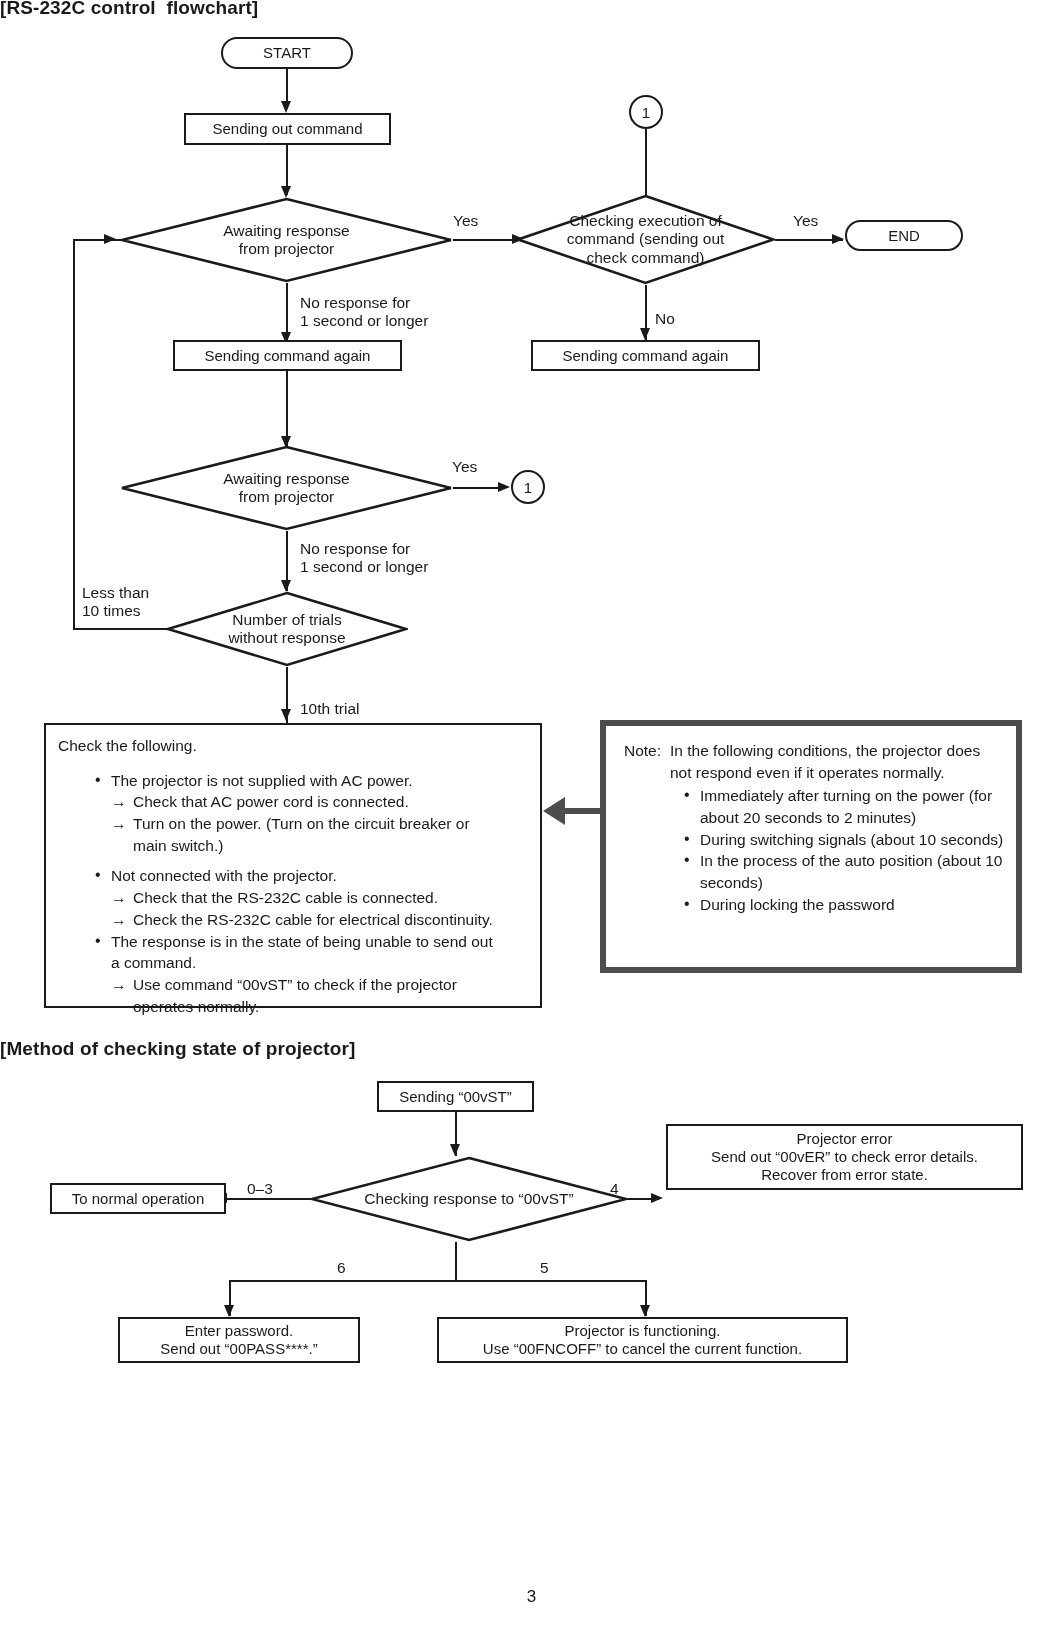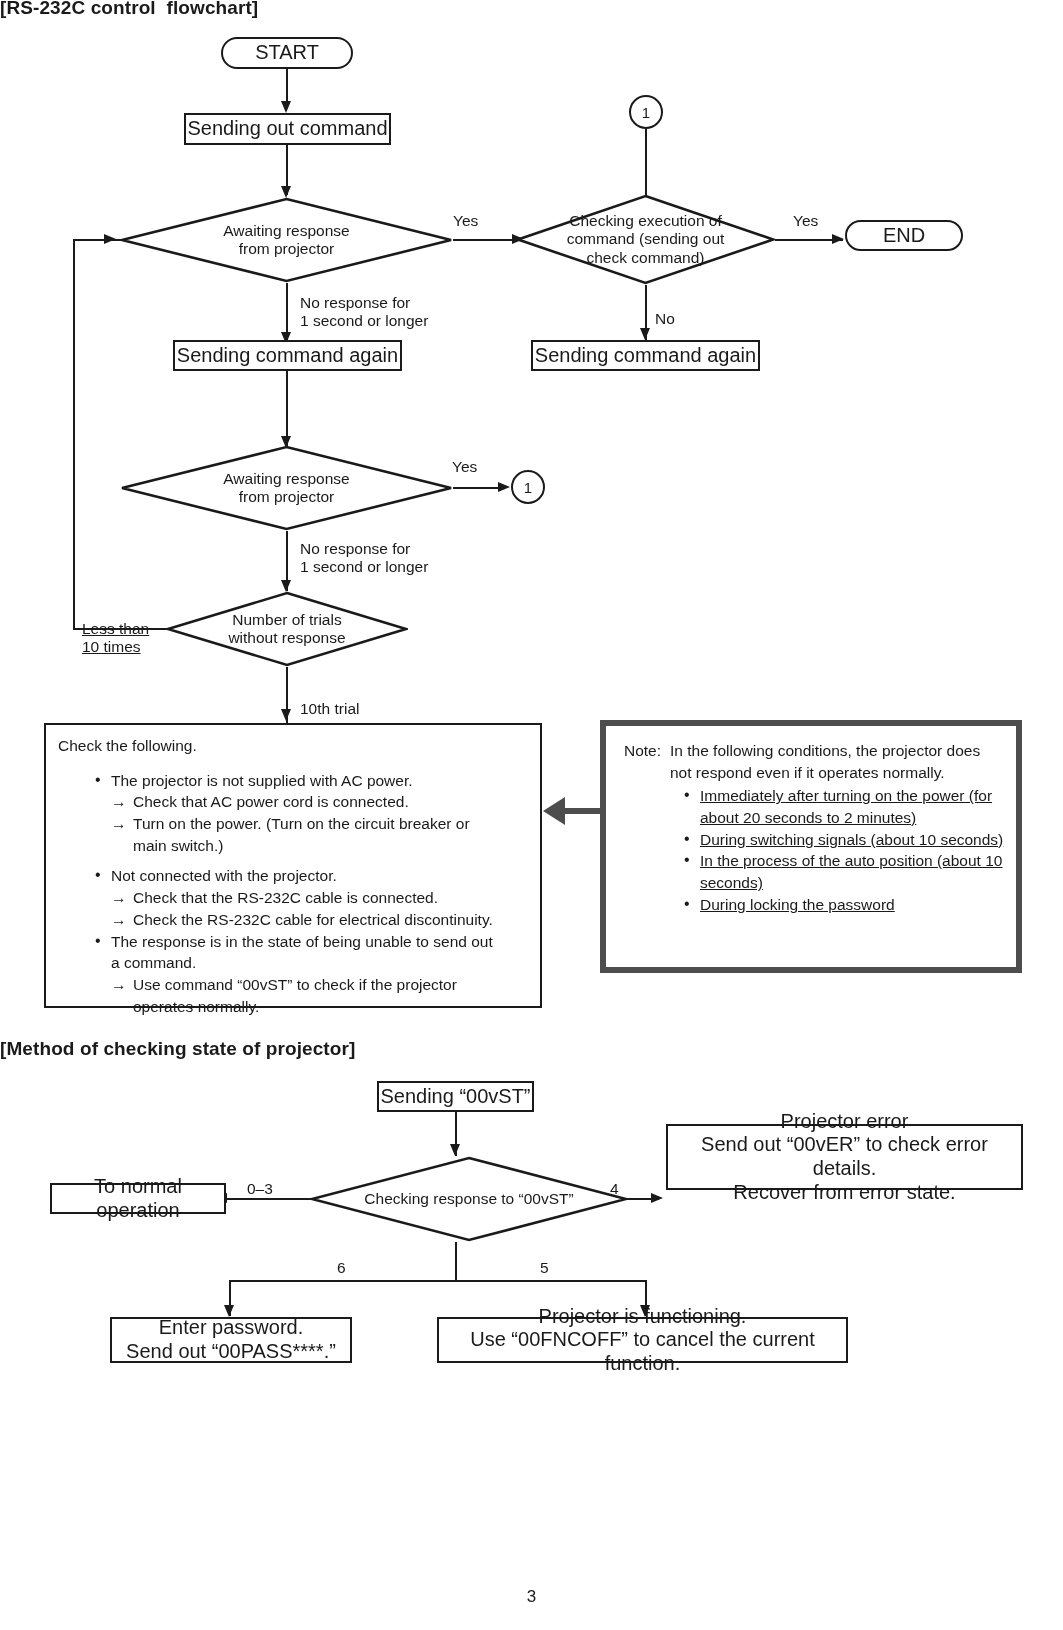--- a/index.html
+++ b/index.html
@@ -30,21 +30,21 @@
   
   .node {
     position: absolute;
     box-sizing: border-box;
     border: 2px solid #1a1a1a;
     background: #fff;
     display: flex;
     align-items: center;
     justify-content: center;
     text-align: center;
-    font-size: 20px;
+    font-size: 15px;
     line-height: 1.18;
     white-space: pre-line;
     color: #1a1a1a;
   }
   .terminal {
     border-radius: 999px;
   }
   .connector {
     position: absolute;
     box-sizing: border-box;
@@ -128,21 +128,21 @@
   }
 
   
   .note-wrap .note-lead {
     position: relative;
     padding-left: 46px;
   }
   .note-wrap .note-lead .nkey {
     position: absolute; left: 0; top: 0;
   }
-  ul.nbullets { list-style: none; margin: 2px 0 12px 0; padding: 0; text-decoration: underline; }
+  ul.nbullets { list-style: none; margin: 2px 0 12px 0; padding: 0; }
   ul.nbullets > li { position: relative; padding-left: 18px; margin-left: 58px; }
   ul.nbullets > li::before {
     content: "\2022";
     position: absolute; left: 2px; top: -1px; font-size: 16px;
   }
 
   
   .gray-arrow-line {
     position: absolute;
     height: 6px;
@@ -250,21 +250,21 @@
       <polygon points="121,2 240,38 121,74 2,38" fill="#ffffff" stroke="#1a1a1a" stroke-width="2.6" vector-effect="non-scaling-stroke"></polygon>
     </svg>
     <div class="dlabel">Number of trials
 without response</div>
   </div>
 
   <div class="hline" style="left:73px; top:628px; width:98px;"></div>
   <div class="vline" style="left:73px; top:239px; height:391px;"></div>
   <div class="hline" style="left:73px; top:239px; width:50px;"></div>
   <div class="arrow-r" style="left:104px; top:234px;"></div>
-  <div class="elabel" style="left:82px; top:620px;text-decoration:underline;">Less than
+  <div class="elabel" style="left:82px; top:584px;">Less than
 10 times</div>
 
   <div class="vline" style="left:286px; top:667px; height:56px;"></div>
   <div class="arrow-d" style="left:281px; top:709px;"></div>
   <div class="elabel" style="left:300px; top:700px;">10th trial</div>
 
   <div class="panel thin" style="left:44px; top:723px; width:498px; height:285px;">
     <div class="pinner">
       <div class="lead">Check the following.</div>
       <ul class="bullets">
@@ -340,21 +340,21 @@
 
   <div class="vline" style="left:455px; top:1242px; height:40px;"></div>
   <div class="hline" style="left:229px; top:1280px; width:418px;"></div>
   <div class="vline" style="left:229px; top:1280px; height:36px;"></div>
   <div class="arrow-d" style="left:224px; top:1305px;"></div>
   <div class="vline" style="left:645px; top:1280px; height:36px;"></div>
   <div class="arrow-d" style="left:640px; top:1305px;"></div>
   <div class="elabel" style="left:337px; top:1259px;">6</div>
   <div class="elabel" style="left:540px; top:1259px;">5</div>
 
-  <div class="node" style="left:110px; top:1317px; width:242px; height:46px;">Enter password.
+  <div class="node" style="left:118px; top:1317px; width:242px; height:46px;">Enter password.
 Send out “00PASS****.”</div>
 
   <div class="node" style="left:437px; top:1317px; width:411px; height:46px;">Projector is functioning.
 Use “00FNCOFF” to cancel the current function.</div>
 
   <div class="page-number" style="left:0px; top:1587px;">3</div>
 
 </div>
 
 </body></html>

